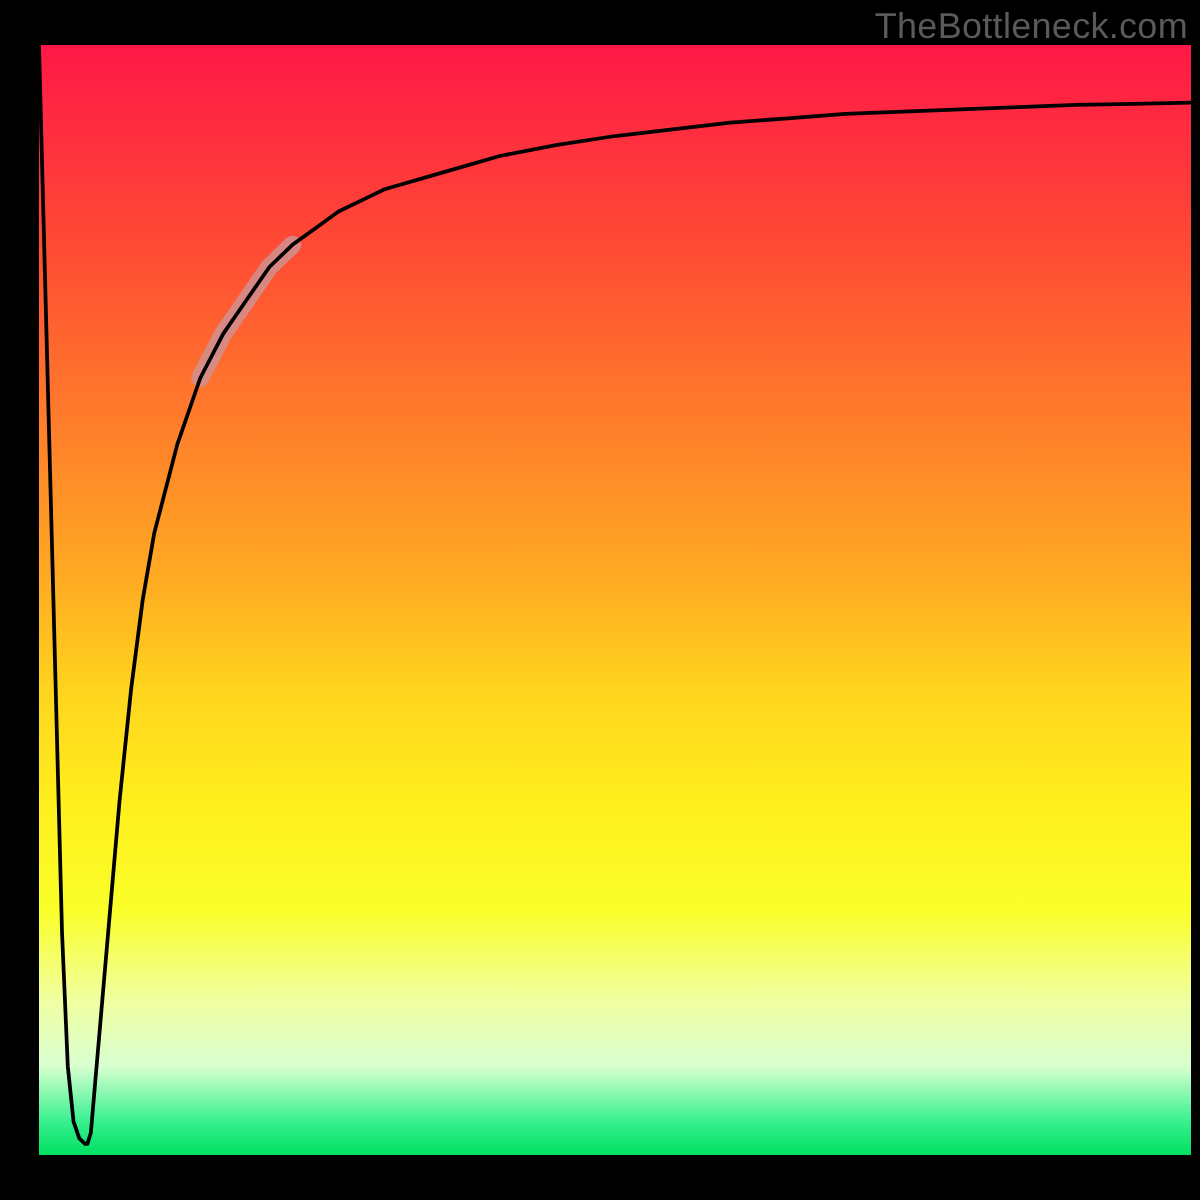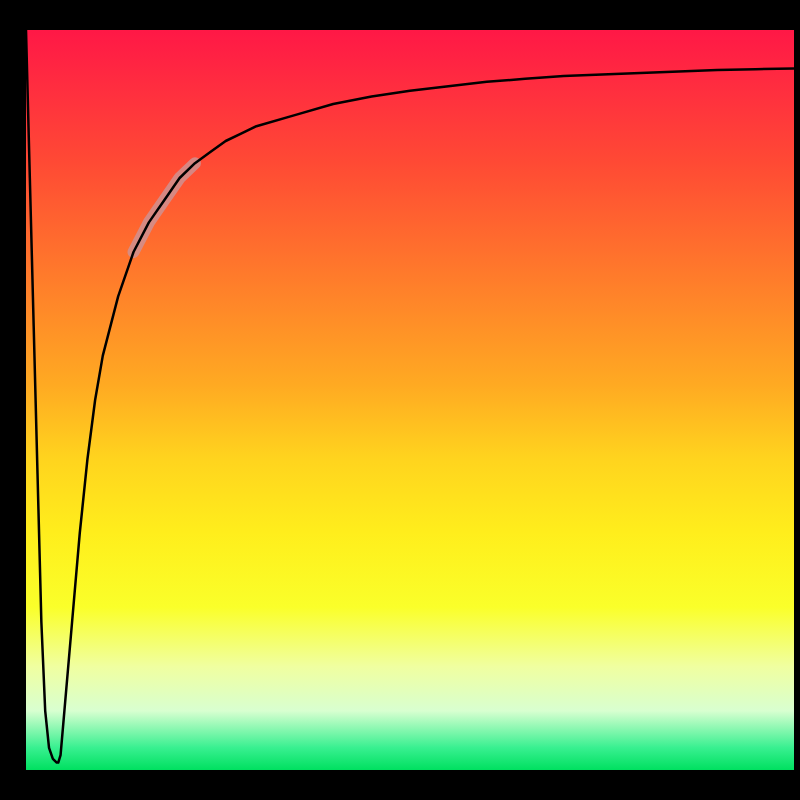--- a/index.html
+++ b/index.html
@@ -55,13 +55,14 @@
 <body>
 
 <div class="container">
   <div class="plot-area"></div>
 
   <svg class="curve-svg" viewBox="0 0 768 740" preserveAspectRatio="none">
     <path id="highlight-path" fill="none" stroke="#d09090" stroke-width="12" stroke-linecap="round" stroke-opacity="0.85" d="M107.52 222.00 L122.88 192.40 L138.24 170.20 L153.60 148.00 L168.96 133.20 "></path>
     <path id="curve-path" fill="none" stroke="#000" stroke-width="2.5" stroke-linejoin="round" d="M0.00 0.00 L3.84 148.00 L7.68 296.00 L11.52 444.00 L15.36 592.00 L19.20 680.80 L23.04 717.80 L26.88 728.90 L30.72 732.60 L32.26 732.60 L34.56 725.20 L38.40 680.80 L46.08 592.00 L53.76 503.20 L61.44 429.20 L69.12 370.00 L76.80 325.60 L92.16 266.40 L107.52 222.00 L122.88 192.40 L138.24 170.20 L153.60 148.00 L168.96 133.20 L184.32 122.10 L199.68 111.00 L215.04 103.60 L230.40 96.20 L268.80 85.10 L307.20 74.00 L345.60 66.60 L384.00 60.68 L422.40 56.24 L460.80 51.80 L499.20 48.84 L537.60 45.88 L576.00 44.40 L614.40 42.92 L652.80 41.44 L691.20 39.96 L729.60 39.22 L768.00 38.48 "></path>
   </svg>
 
+  <div class="watermark">TheBottleneck.com</div>
 </div>
 
 </body></html>

